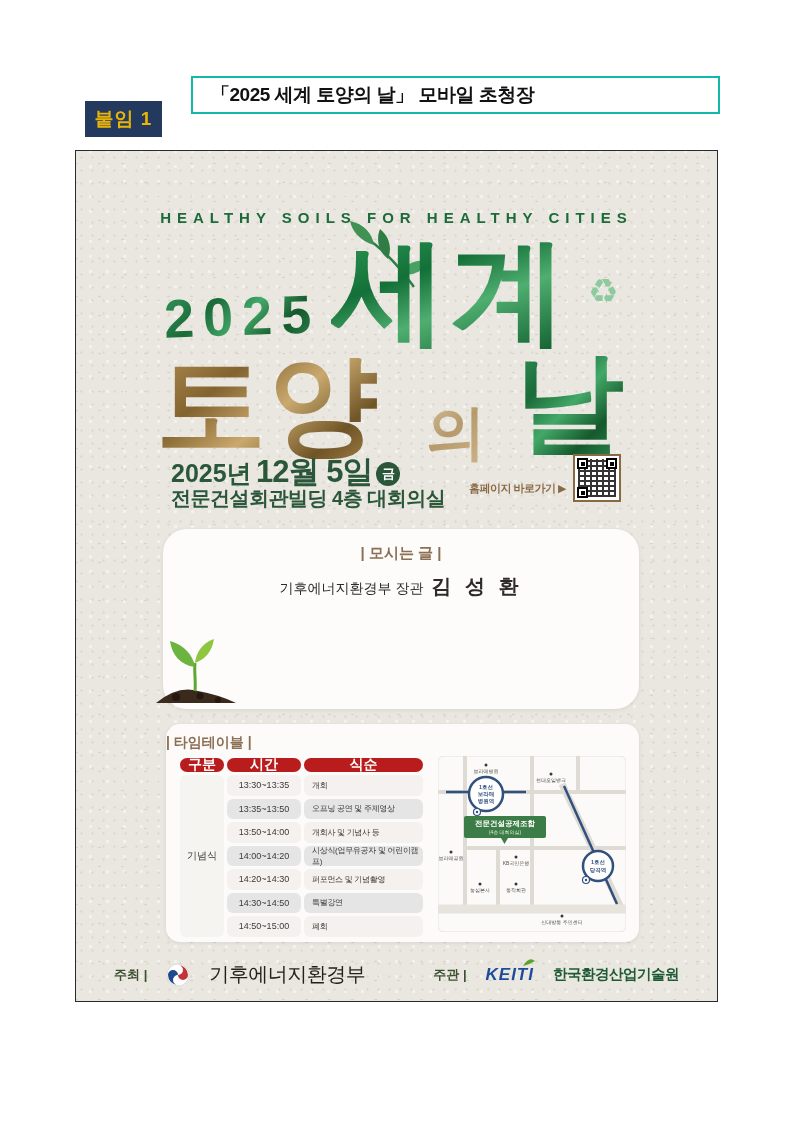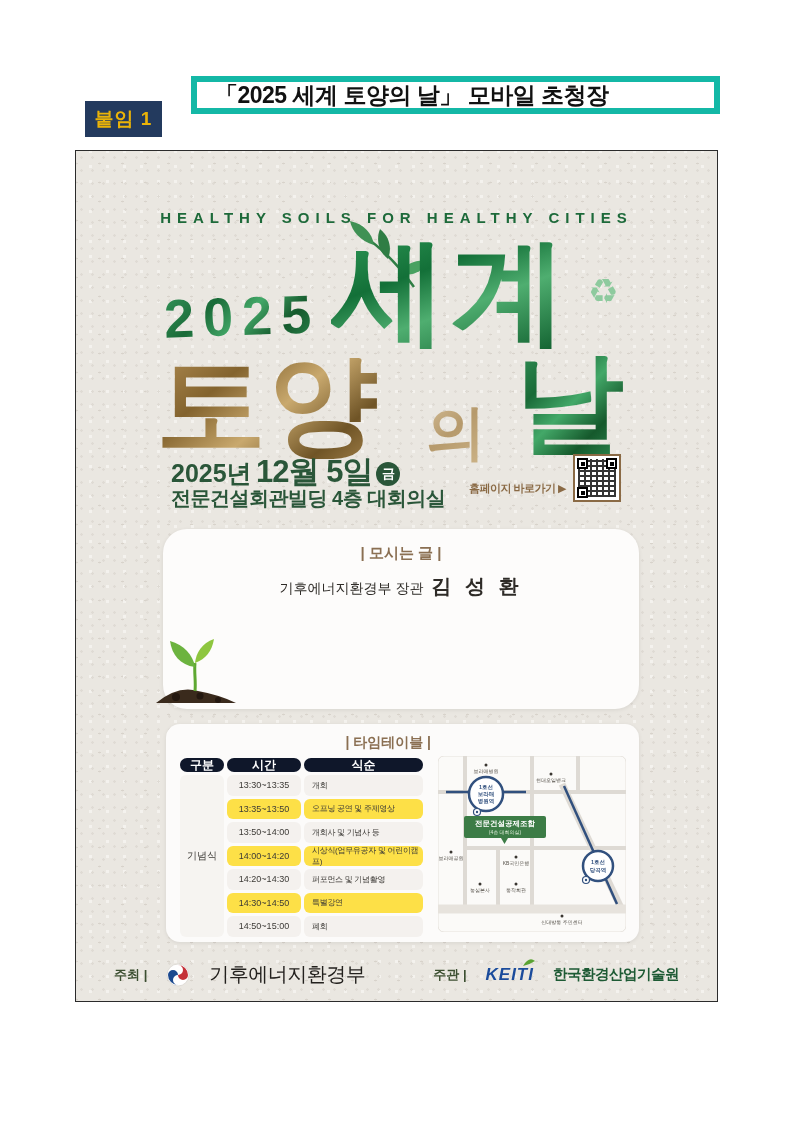--- a/index.html
+++ b/index.html
@@ -5,22 +5,22 @@
   * { margin:0; padding:0; box-sizing:border-box; }
   html,body { background:#fff; }
   body { font-family:"Liberation Sans","DejaVu Sans",sans-serif; }
   .page { position:relative; width:793px; height:1122px; background:#ffffff; overflow:hidden; }
 
   
   .attach-badge { position:absolute; left:85px; top:77px; width:77px; height:36px;
     background:#233a5e; color:#eab308; font-size:19px; font-weight:bold;
     display:flex; align-items:center; justify-content:center; letter-spacing:1px;margin-top:24px; }
   .doc-titlebox { position:absolute; left:191px; top:76px; width:529px; height:38px;
-    border:6px solid #14b8a6; background:#fff; display:flex; align-items:center;
-    padding-left:18px; font-size:23px; font-weight:bold; color:#111; letter-spacing:-0.5px; }
+    border:2px solid #14b8a6; background:#fff; display:flex; align-items:center;
+    padding-left:18px; font-size:19px; font-weight:bold; color:#111; letter-spacing:-0.5px; }
 
   
   .poster { position:absolute; left:75px; top:150px; width:643px; height:852px;
     border:1.5px solid #2b2b2b;
     background-color:#eae7e1;
     background-image:
       radial-gradient(#dfdbd4 1px, transparent 1.4px),
       radial-gradient(#f4f2ee 1.6px, transparent 2px),
       radial-gradient(#d8d3cb 1px, transparent 1.3px);
     background-size:11px 13px, 17px 15px, 23px 19px;
@@ -74,32 +74,32 @@
   .invite-head { margin-top:15px; text-align:center; font-size:15px; font-weight:bold; color:#8a6f52; }
   .invite-lines { margin-top:10px; text-align:center; font-size:12.5px; color:#45403a; line-height:24px; }
   .invite-sign { margin-top:10px; text-align:center; font-size:14px; color:#2e2b27; }
   .invite-sign b { font-size:20px; letter-spacing:4px; margin-left:4px; }
   .sprout { position:absolute; left:72px; top:482px; }
 
   
   .bottom-card { position:absolute; left:90px; top:573px; width:473px; height:218px;
     background:#fcfbfa; border-radius:14px; box-shadow:0 1px 4px rgba(0,0,0,.08); }
   .section-head { position:absolute; font-size:14px; font-weight:bold; color:#8a6f52; }
-  .tt-head { left:0; top:10px; width:265px; text-align:right;padding-left:48px; }
+  .tt-head { left:0; top:10px; width:265px; text-align:left; }
   .map-head { left:268px; top:10px; width:198px; text-align:center; }
 
   .tt { position:absolute; left:14px; top:34px; width:245px; }
   .tt-grid { display:grid; grid-template-columns:44px 74px 119px; gap:3px; }
-  .tt-pill { background:#0f172a; color:#fff; font-size:12px; font-weight:bold;
+  .tt-pill { background:#b91c1c; color:#fff; font-size:14px; font-weight:bold;
     border-radius:7px; height:14px; display:flex; align-items:center; justify-content:center; }
   .tt-body { position:relative; margin-top:3px; display:grid; grid-template-columns:44px 74px 119px; gap:3px; }
   .tt-col { display:flex; flex-direction:column; gap:3px; }
   .tt-cell { height:20.5px; border-radius:6px; display:flex; align-items:center; justify-content:center;
     font-size:9px; color:#3c3a36; background:#f4f1ee; }
-  .tt-cell.alt { background:#fde047; }
+  .tt-cell.alt { background:#e5e5e5; }
   .tt-item { justify-content:flex-start; padding-left:8px; font-size:8px; letter-spacing:-0.3px; }
   .tt-group { height:162px; border-radius:6px; background:#f6f4f1; display:flex;
     align-items:center; justify-content:center; font-size:10px; color:#3c3a36; }
 
   .map-svg { position:absolute; left:272px; top:32px; }
 
   
   .poster-footer { position:absolute; left:0; right:0; top:802px; display:flex;
     justify-content:center; align-items:center; gap:19px;margin-top:8px; }
   .ft-label { font-size:13px; font-weight:bold; color:#3c4f31; }

